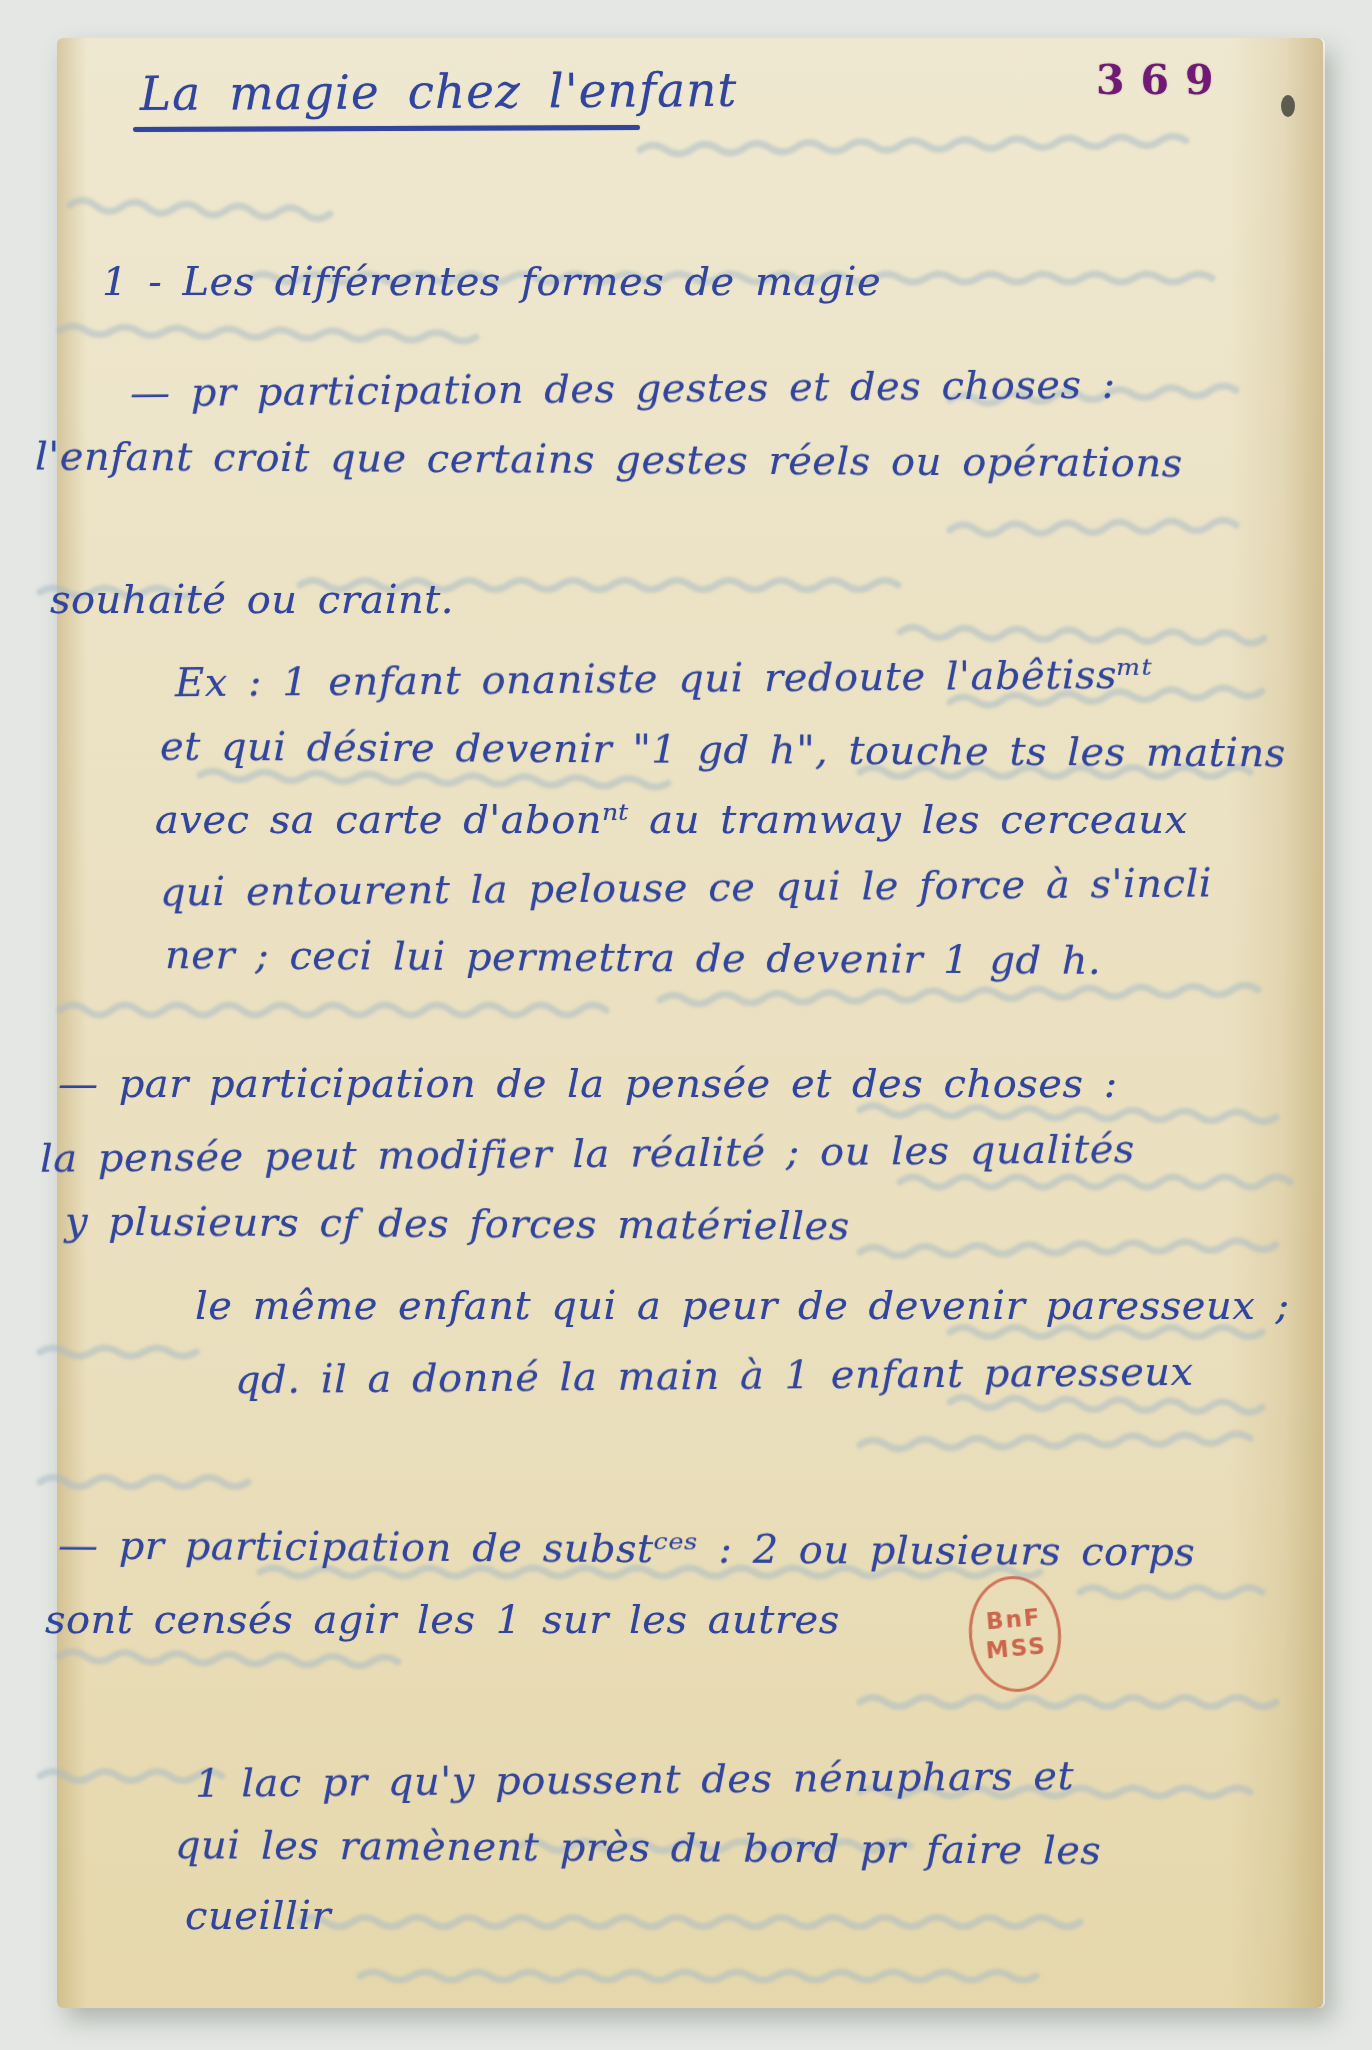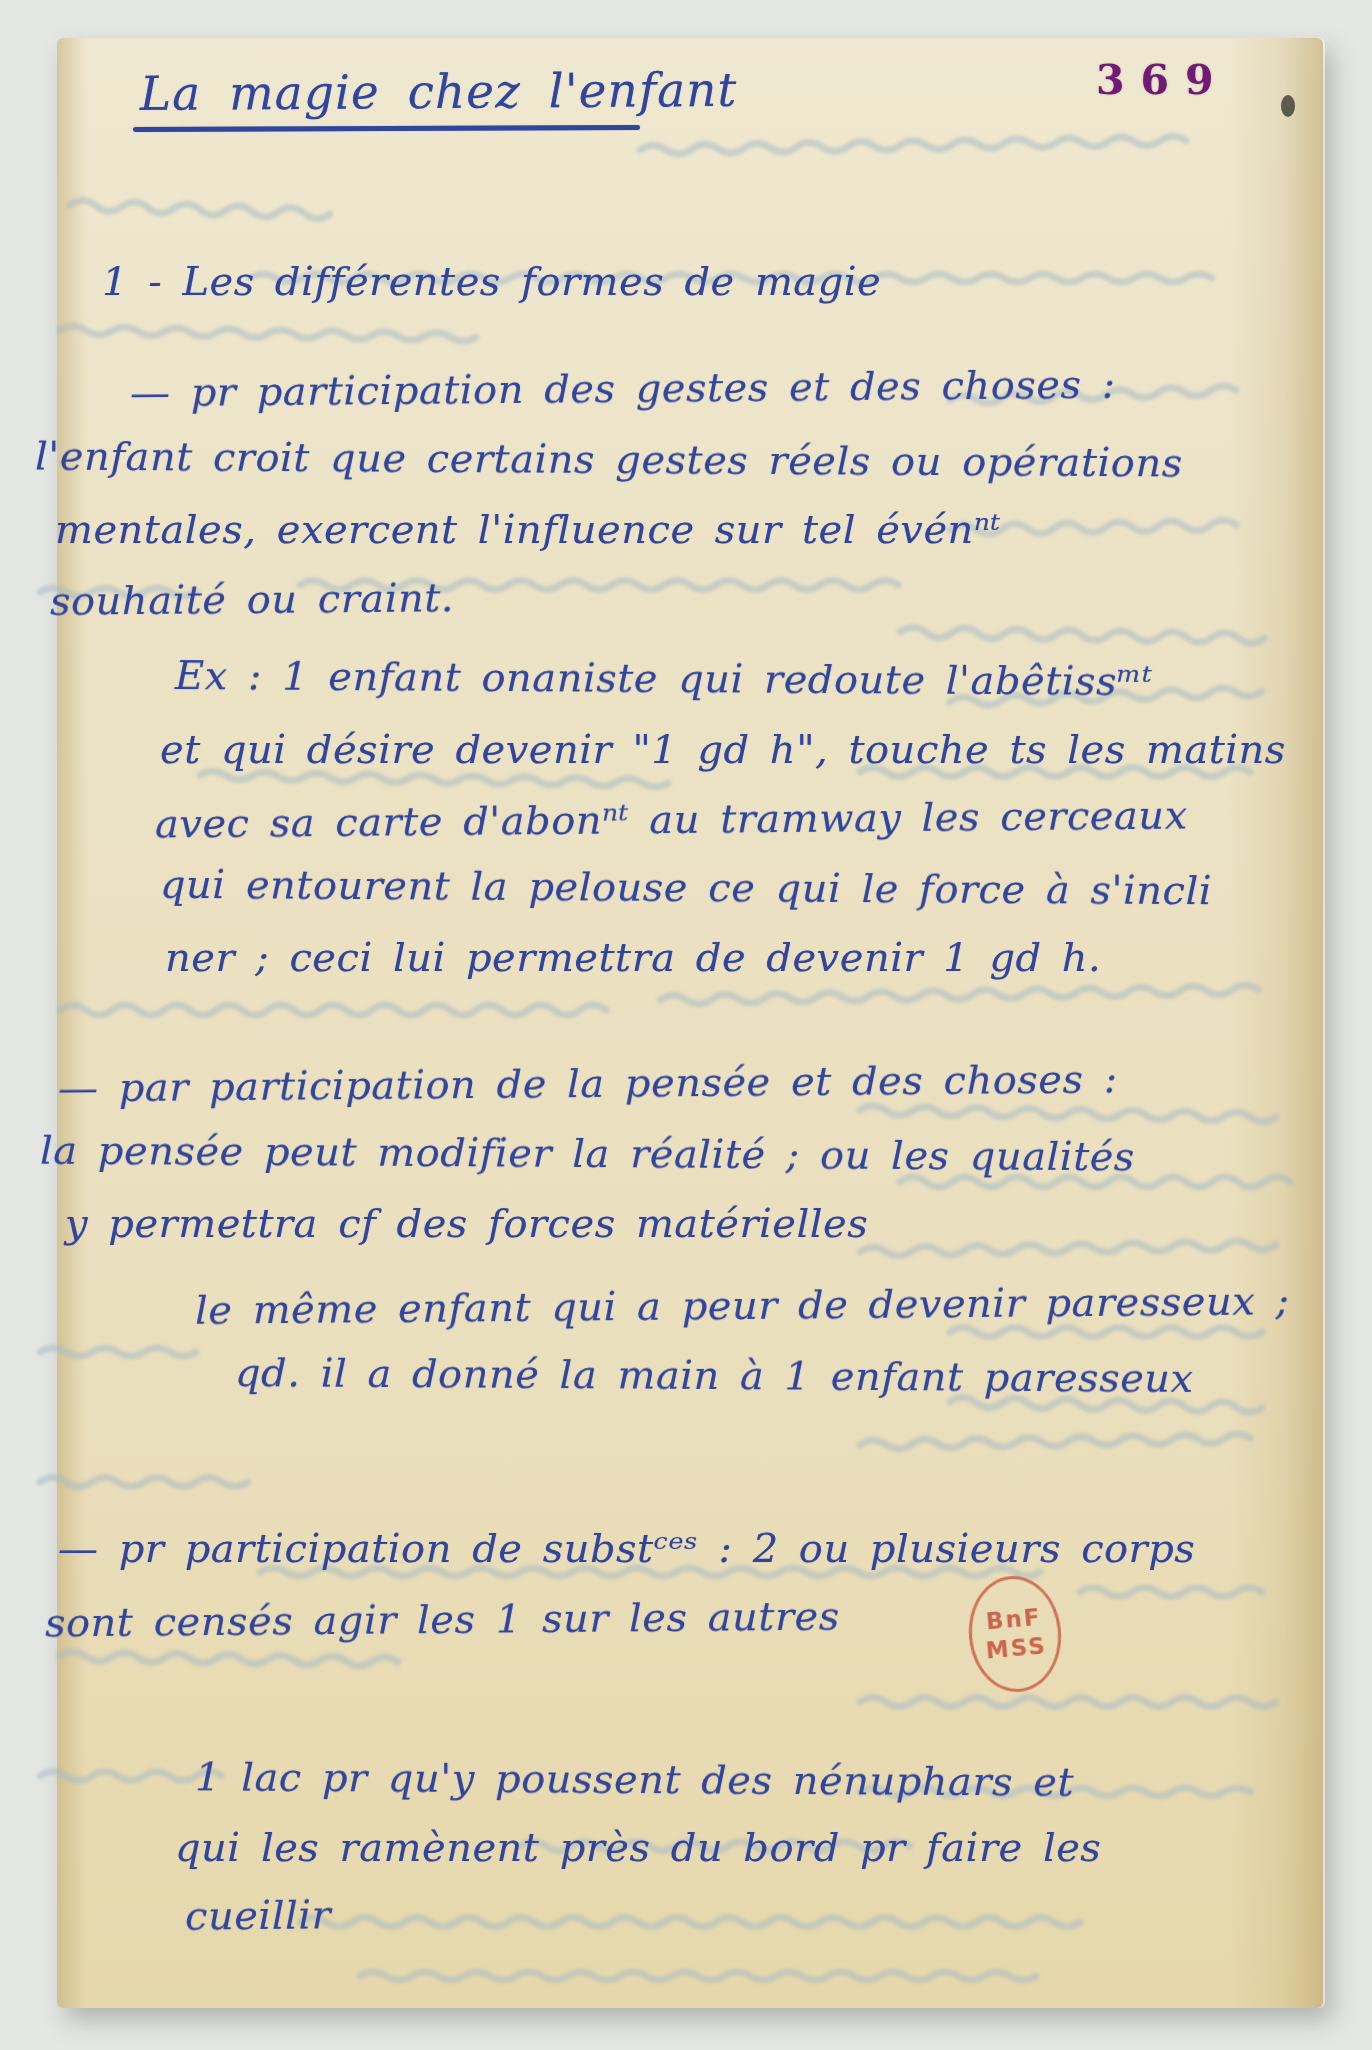--- a/index.html
+++ b/index.html
@@ -116,30 +116,29 @@
   </svg>
 
   <div class="page-number">369</div>
 
   <div class="title">La magie chez l'enfant</div>
   <div class="title-underline"></div>
 
   <div class="line" style="left:102px;top:258px">1 - Les différentes formes de magie</div>
   <div class="line" style="left:130px;top:365px">— pr participation des gestes et des choses :</div>
   <div class="line" style="left:35px;top:436px">l'enfant croit que certains gestes réels ou opérations</div>
-  <div class="line" style="left:55px;top:506px">mentales, exercent l'influence sur tel événⁿᵗ</div>
   <div class="line" style="left:50px;top:576px">souhaité ou craint.</div>
   <div class="line" style="left:175px;top:655px">Ex : 1 enfant onaniste qui redoute l'abêtissᵐᵗ</div>
   <div class="line" style="left:160px;top:726px">et qui désire devenir "1 gd h", touche ts les matins</div>
   <div class="line" style="left:155px;top:796px">avec sa carte d'abonⁿᵗ au tramway les cerceaux</div>
   <div class="line" style="left:160px;top:864px">qui entourent la pelouse ce qui le force à s'incli</div>
   <div class="line" style="left:165px;top:934px">ner ; ceci lui permettra de devenir 1 gd h.</div>
   <div class="line" style="left:58px;top:1060px">— par participation de la pensée et des choses :</div>
   <div class="line" style="left:40px;top:1130px">la pensée peut modifier la réalité ; ou les qualités</div>
-  <div class="line" style="left:65px;top:1200px">y permettra cf des forces matérielles</div>
+  <div class="line" style="left:65px;top:1200px">y plusieurs cf des forces matérielles</div>
   <div class="line" style="left:195px;top:1282px">le même enfant qui a peur de devenir paresseux ;</div>
   <div class="line" style="left:235px;top:1352px">qd. il a donné la main à 1 enfant paresseux</div>
   <div class="line" style="left:58px;top:1525px">— pr participation de substᶜᵉˢ : 2 ou plusieurs corps</div>
   <div class="line" style="left:45px;top:1596px">sont censés agir les 1 sur les autres</div>
   <div class="line" style="left:195px;top:1756px">1 lac pr qu'y poussent des nénuphars et</div>
   <div class="line" style="left:175px;top:1824px">qui les ramènent près du bord pr faire les</div>
   <div class="line" style="left:185px;top:1892px">cueillir</div>
 
   <div class="stamp">
     <span>BnF</span>

